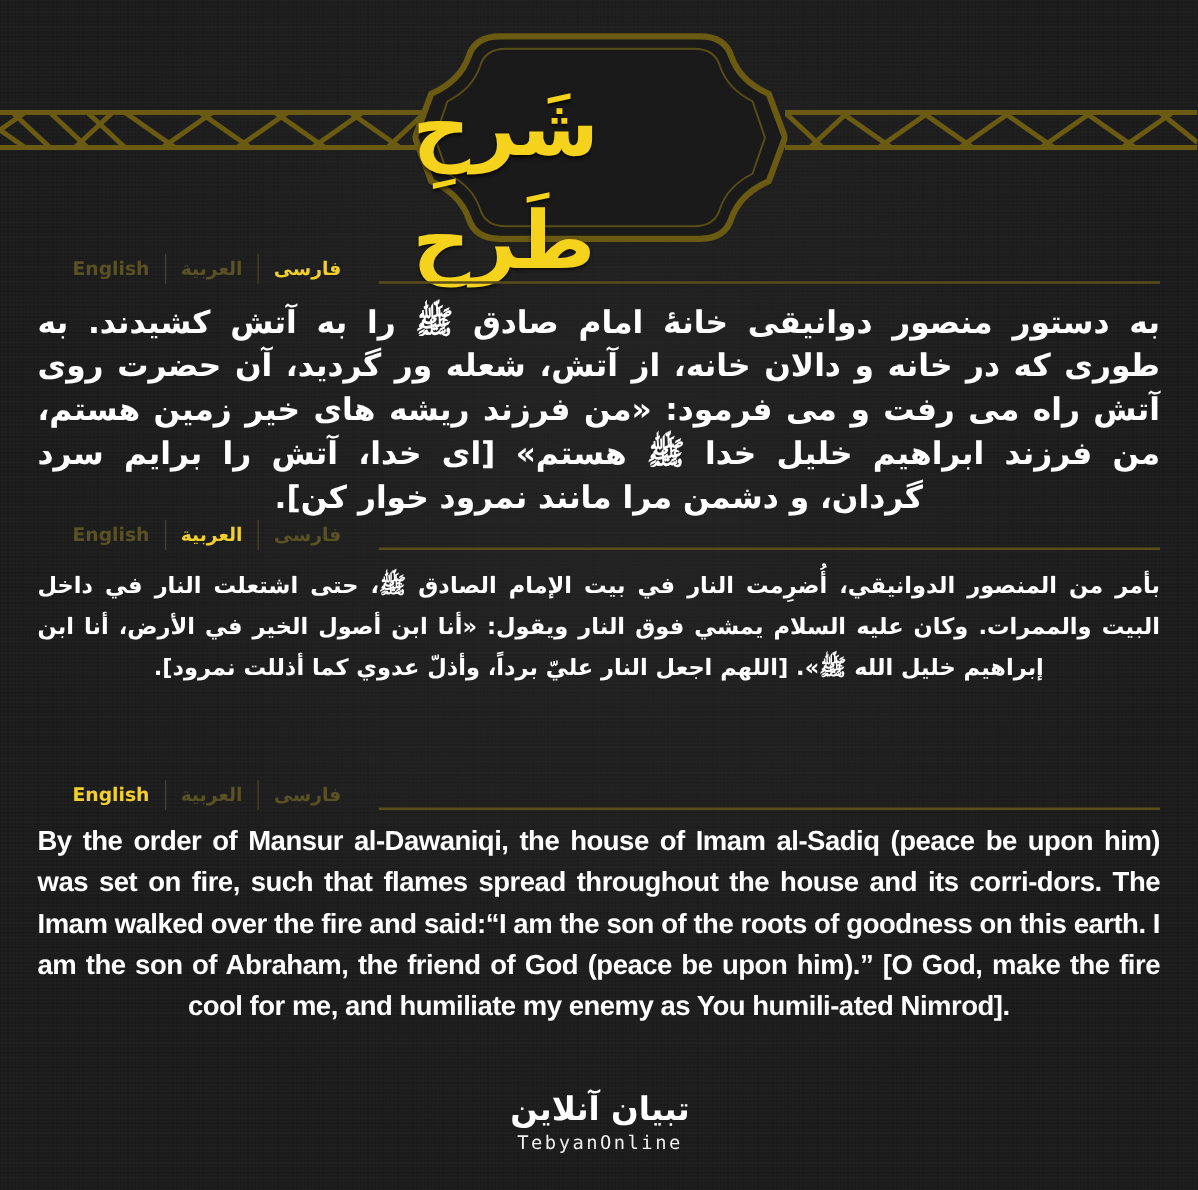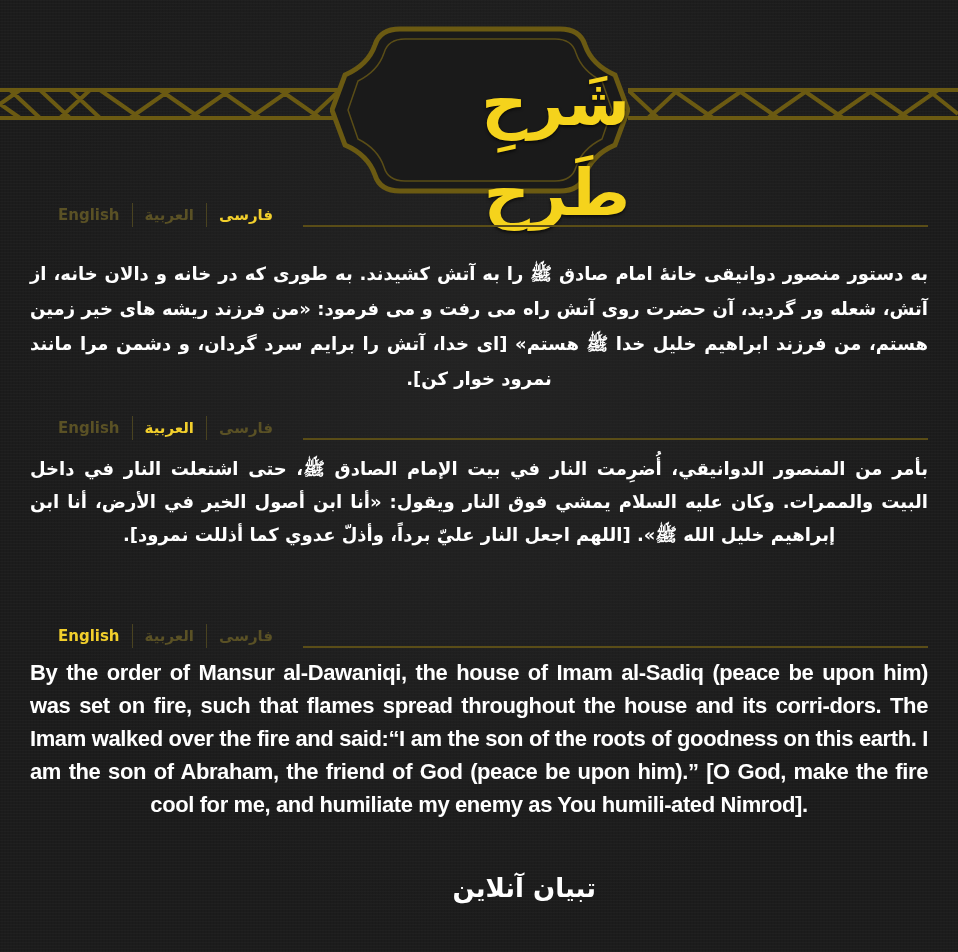--- a/index.html
+++ b/index.html
@@ -13,21 +13,21 @@
     position: relative;
     font-family: "DejaVu Sans", sans-serif;
     color: #ffffff;
   }
   .header { position: absolute; left: 0; top: 0; width: 958px; height: 200px; }
   .braid { position: absolute; top: 86px; height: 36px; }
   .braid.left { left: 0; width: 345px; }
   .braid.right { right: 0; width: 330px; }
   .frame { position: absolute; left: 330px; top: 25px; width: 300px; height: 170px; }
   .title {
-    position: absolute; left: 330px; top: 58px; width: 300px; text-align: right;
+    position: absolute; left: 330px; top: 58px; width: 300px; text-align: left;
     font-family: "DejaVu Sans", sans-serif; font-weight: bold; font-size: 64px;
     color: #f5d31c; direction: rtl; line-height: 90px;
     text-shadow: 0 2px 3px rgba(0,0,0,0.6);
   }
   .lang-bar {
     position: absolute; left: 58px; width: 870px; height: 24px;
     display: flex; align-items: flex-end;
   }
   .lang-tabs { display: flex; align-items: center; }
   .lang-tab {
@@ -36,27 +36,27 @@
   }
   .lang-tab:first-child { padding-left: 0; }
   .lang-tab.active { color: #f2cf2c; }
   .lang-sep { width: 1px; height: 24px; background: #4a4320; }
   .lang-line { flex: 1; height: 2px; background: #5a4d17; margin-left: 18px; margin-right: 0; }
   .para {
     position: absolute; left: 30px; width: 898px;
     font-family: "DejaVu Sans", sans-serif; font-weight: bold; color: #ffffff;
   }
   .para.rtl { direction: rtl; text-align: justify; text-align-last: center; }
-  .para.fa { font-size: 18px; line-height: 35px; margin-top: 16px; }
+  .para.fa { font-size: 25px; line-height: 35px; }
   .para.ar { font-size: 18px; line-height: 33px; }
   .para.en {
     font-family: "Liberation Sans", sans-serif; font-weight: bold; font-size: 22px;
     line-height: 33px; text-align: justify; text-align-last: center; letter-spacing: -0.4px;
   }
-  .logo { position: absolute; left: 396px; top: 872px; width: 200px; }
+  .logo { position: absolute; left: 380px; top: 872px; width: 200px; text-align: center; }
   .logo-fa { font-family: "DejaVu Sans", sans-serif; font-weight: bold; font-size: 26px; color: #fff; direction: rtl; line-height: 32px; }
   .logo-en { font-family: "DejaVu Sans Mono", monospace; font-size: 15px; color: #f0f0f0; letter-spacing: 2px; line-height: 20px; }
 </style>
 </head>
 <body>
 
 <div class="header">
 
   <svg class="braid left" viewBox="0 0 345 36" preserveAspectRatio="none">
     <g fill="none" stroke="#6b5a12" stroke-width="4">
@@ -112,13 +112,14 @@
     <span class="lang-tab">العربية</span>
     <span class="lang-sep"></span>
     <span class="lang-tab">فارسی</span>
   </div>
   <div class="lang-line"></div>
 </div>
 <div class="para en" style="top:656px;">By the order of Mansur al-Dawaniqi, the house of Imam al-Sadiq (peace be upon him) was set on fire, such that flames spread throughout the house and its corri-dors. The Imam walked over the fire and said:“I am the son of the roots of goodness on this earth. I am the son of Abraham, the friend of God (peace be upon him).” [O God, make the fire cool for me, and humiliate my enemy as You humili-ated Nimrod].</div>
 
 <div class="logo">
   <div class="logo-fa">تبیان آنلاین</div>
+  <div class="logo-en">TebyanOnline</div>
 </div>
 
 </body></html>

